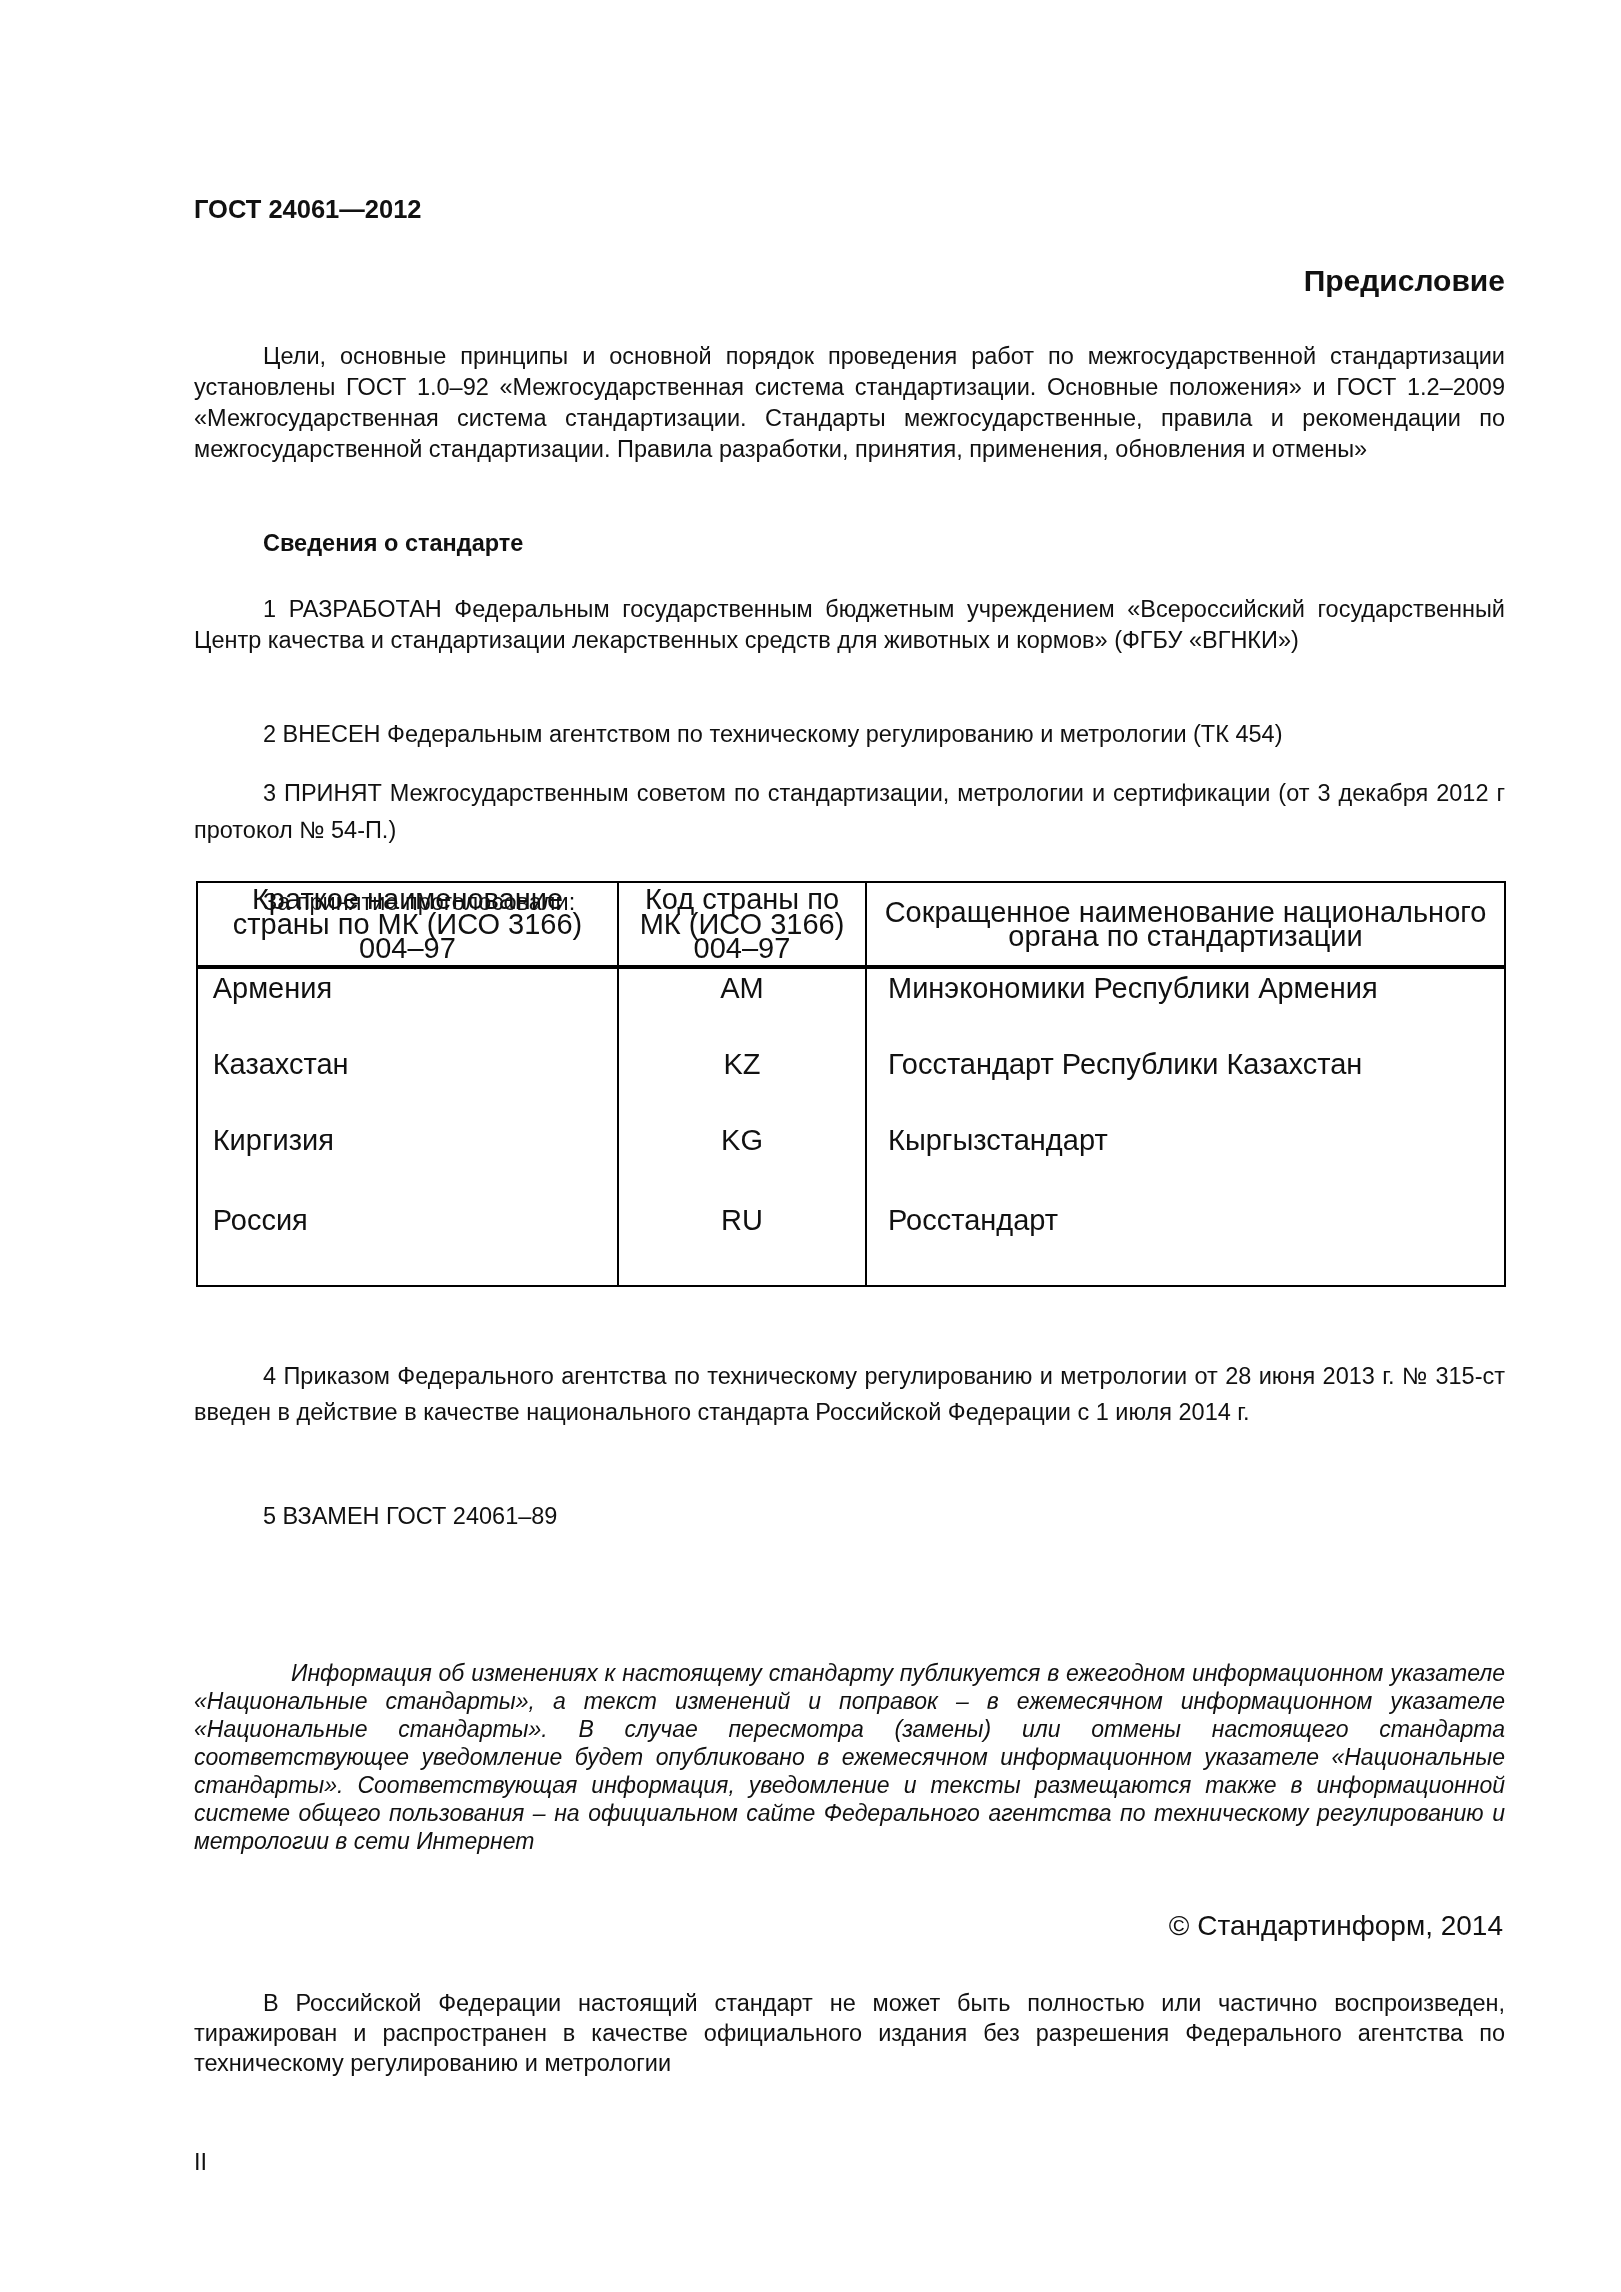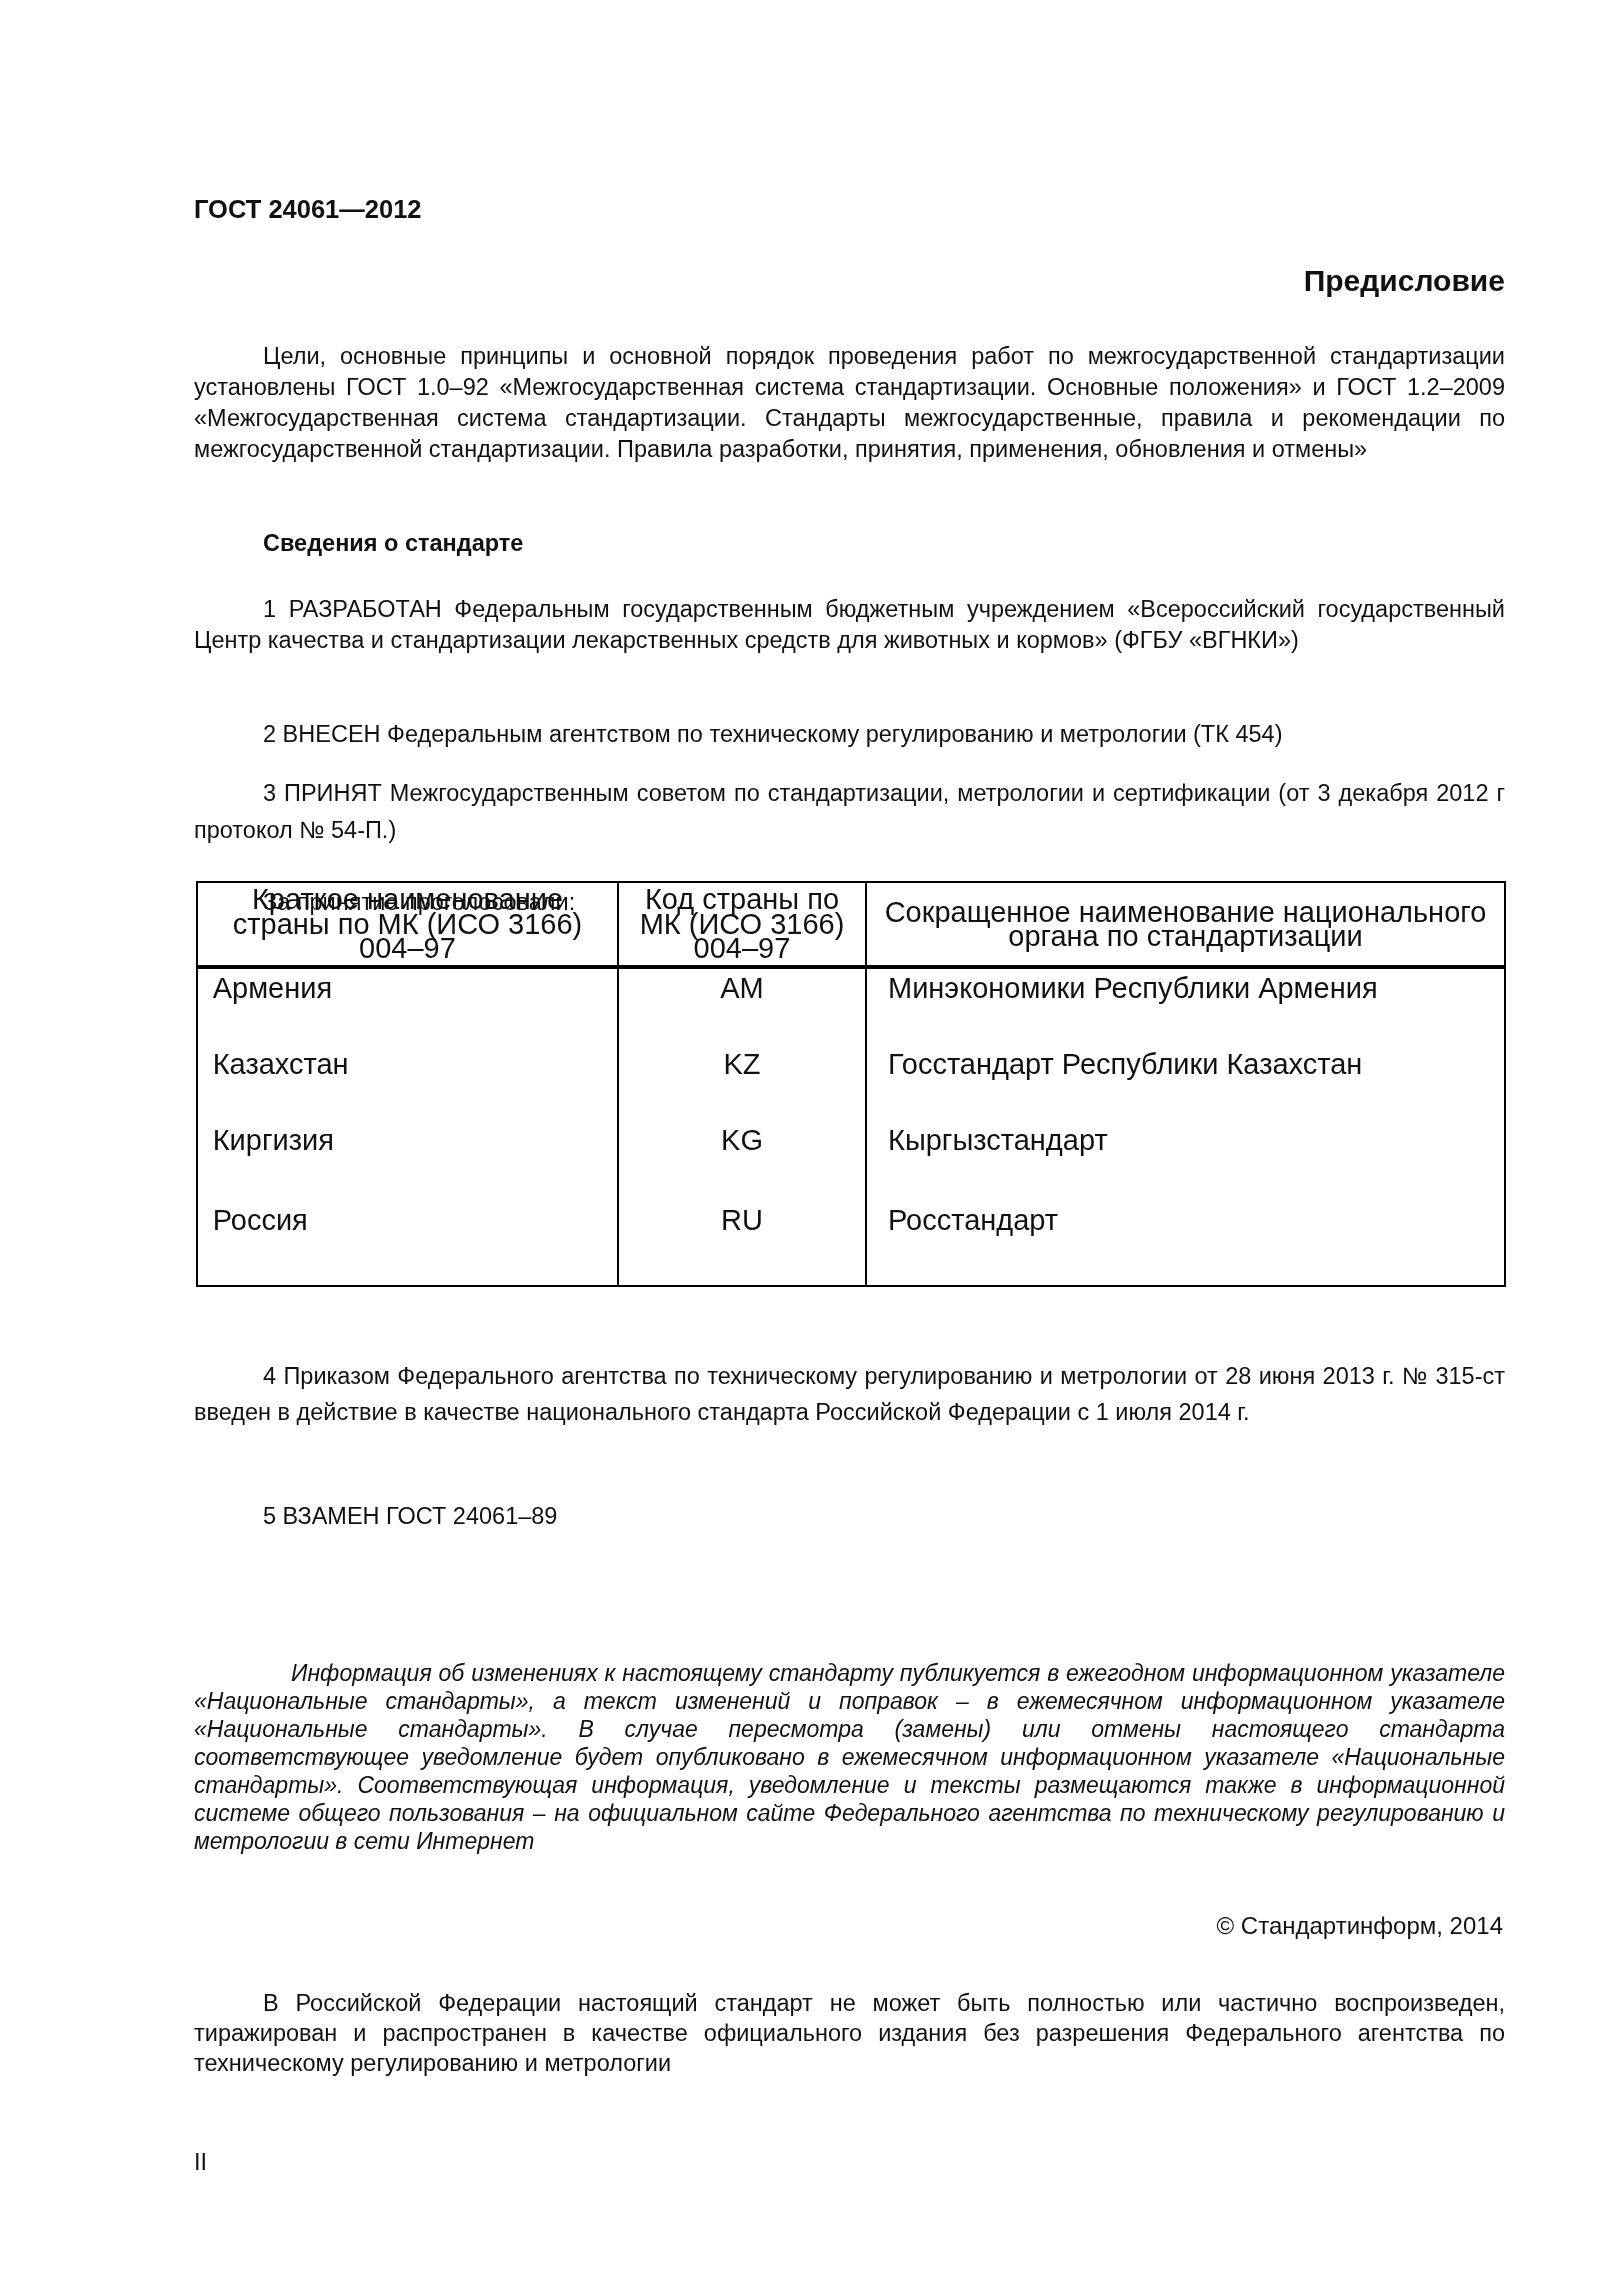--- a/index.html
+++ b/index.html
@@ -7,21 +7,21 @@
          font-family: "Liberation Sans", sans-serif; color: #111111; }
   .abs { position: absolute; margin-top: 39px; }
   .doc-code { left: 194px; top: 156px; font-size: 25.5px; font-weight: bold; line-height: 29px; white-space: nowrap; }
   .title { left: 194px; width: 1311px; top: 224px; font-size: 30px; font-weight: bold; line-height: 35px; text-align: right; }
   .para { left: 194px; width: 1311px; font-size: 23.5px; text-align: justify; text-align-last: left; }
   .para .indent { display: inline-block; width: 69px; }
   .heading { left: 263px; font-size: 23.5px; font-weight: bold; line-height: 29px; white-space: nowrap; }
   .line-nowrap { white-space: nowrap; }
   .italic-block { left: 194px; width: 1311px; font-size: 23px; font-style: italic; line-height: 28px; text-align: justify; text-align-last: left; }
   .italic-block .indent { display: inline-block; width: 97px; }
-  .copyright { right: 118px; top: 1872px; font-size: 24px; line-height: 29px; white-space: nowrap; }
+  .copyright { right: 118px; top: 1872px; font-size: 28px; line-height: 29px; white-space: nowrap; }
   .page-num { left: 194px; top: 2109px; font-size: 23.5px; line-height: 29px; }
 
   table.voters { position: absolute; left: 196px; top: 881px; width: 1310px; height: 406px;
                  border-collapse: collapse; font-size: 29px; table-layout: fixed; }
   table.voters th { font-weight: normal; text-align: center; vertical-align: middle; line-height: 24.5px;
                     border: 2.5px solid #000; border-bottom: 4.4px solid #000; padding: 0 9.8px; height: 82px; }
   table.voters td { border-left: 2.5px solid #000; border-right: 2.5px solid #000; padding: 0 14.7px; height: 52px;
                     vertical-align: top; line-height: 25.5px; padding-top: 6.9px; }
   table.voters tr:last-child td { border-bottom: 2.9px solid #000; height: 69px; }
   table.voters td.code { text-align: center; }

